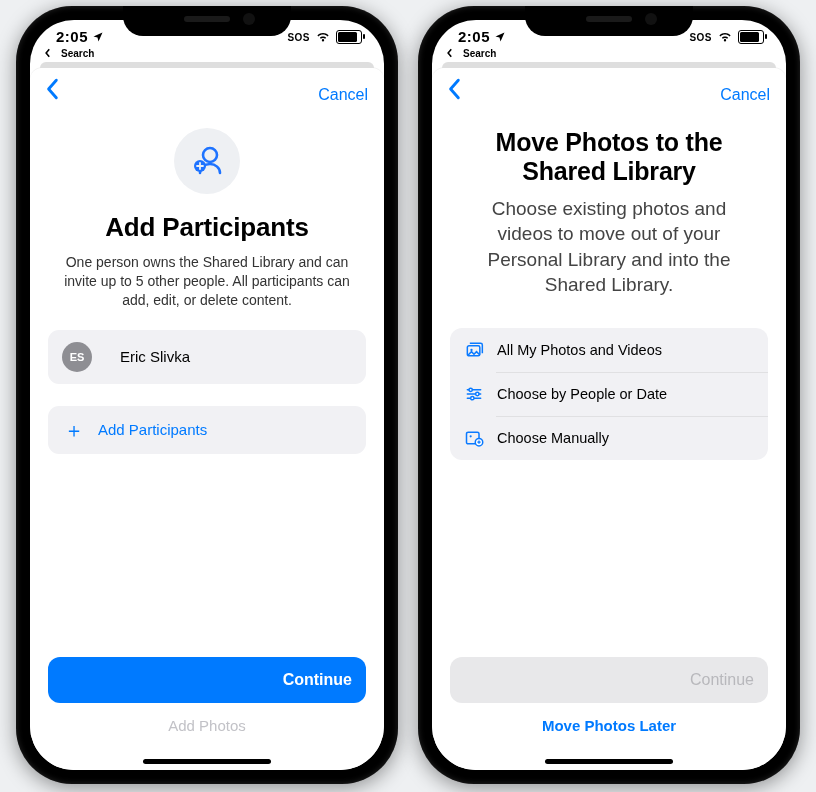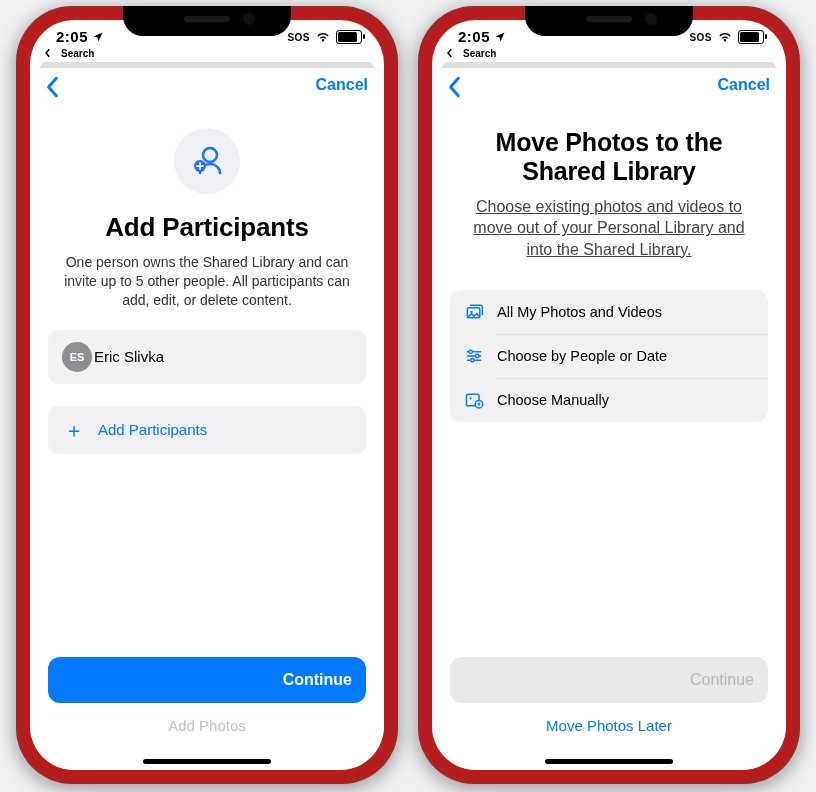--- a/index.html
+++ b/index.html
@@ -1,54 +1,54 @@
 <!DOCTYPE html>
 <html><head>
 <meta charset="utf-8">
 <style>
   html,body{margin:0;padding:0;background:#eef0f2;font-family:-apple-system,BlinkMacSystemFont,"Helvetica Neue",Arial,sans-serif;}
   .canvas{position:relative;width:816px;height:792px;background:#eef0f2;}
-  .phone{position:absolute;top:6px;width:382px;height:778px;background:#b91c1c;border-radius:56px;box-shadow:0 4px 20px rgba(0,0,0,.4),inset 0 0 6px rgba(80,80,80,.5);overflow:hidden;}
+  .phone{position:absolute;top:6px;width:382px;height:778px;background:#000000;border-radius:56px;box-shadow:0 4px 20px rgba(0,0,0,.4),inset 0 0 6px rgba(80,80,80,.5);overflow:hidden;}
   .phone.left{left:16px;}
   .phone.right{left:418px;}
   .screen{position:absolute;inset:14px 14px 14px 14px;border-radius:44px;background:#fff;overflow:hidden;}
   .notch{position:absolute;top:0;left:50%;transform:translateX(-50%);width:168px;height:30px;background:#000;border-bottom-left-radius:20px;border-bottom-right-radius:20px;z-index:10;}
   .notch .speaker{position:absolute;left:50%;top:10px;transform:translateX(-50%);width:46px;height:6px;background:#1a1a1a;border-radius:3px;}
   .notch .cam{position:absolute;left:calc(50% + 36px);top:7px;width:12px;height:12px;background:#111;border-radius:50%;}
   .status{position:relative;height:42px;color:#000;font-weight:600;z-index:5;}
   .status .time{position:absolute;left:26px;top:8px;font-size:15px;letter-spacing:.5px;display:flex;align-items:center;gap:4px;}
   .status .right{position:absolute;right:22px;top:10px;display:flex;align-items:center;gap:5px;font-size:10px;font-weight:700;}
   .status .sos{letter-spacing:.5px;}
   .back-search{position:absolute;left:14px;top:28px;font-size:10px;color:#000;display:flex;align-items:flex-start;gap:9px;}
   .battery{display:inline-block;width:24px;height:12px;border:1.5px solid #000;border-radius:3px;position:relative;}
   .battery::after{content:"";position:absolute;right:-4px;top:3px;width:2px;height:5px;background:#000;border-radius:1px;}
   .battery .fill{position:absolute;left:1px;top:1px;bottom:1px;width:80%;background:#000;border-radius:1.5px;}
   .wifi{display:inline-flex;}
   
   .sheet{position:absolute;top:48px;left:0;right:0;bottom:0;background:#fff;border-top-left-radius:12px;border-top-right-radius:12px;box-shadow:0 -1px 0 rgba(0,0,0,.05);}
   .sheet::before{content:"";position:absolute;top:-6px;left:10px;right:10px;height:6px;background:#dedede;border-top-left-radius:6px;border-top-right-radius:6px;}
-  .nav{display:flex;align-items:flex-start;justify-content:space-between;padding:8px 16px;height:44px;box-sizing:border-box;font-weight:bold;}
+  .nav{display:flex;align-items:flex-end;justify-content:space-between;padding:8px 16px;height:44px;box-sizing:border-box;}
   .nav .back{color:#007aff;font-size:22px;line-height:1;}
   .nav .cancel{color:#007aff;font-size:16px;}
   .content{padding:0 18px;text-align:center;color:#000;margin-top:16px;}
   .hero-icon{width:66px;height:66px;border-radius:50%;background:#eef0f3;margin:6px auto 18px;display:flex;align-items:center;justify-content:center;}
   h1.title{font-size:26px;font-weight:700;margin:0 0 10px;letter-spacing:-.2px;}
   .right .content h1.title{font-size:25px;margin-top:8px;line-height:1.15;padding:0 10px;}
   .sub{font-size:14px;color:#333;line-height:1.35;margin:0 10px 20px;}
-  .right .sub{font-size:16px;color:#444;margin:0 18px 30px;text-decoration:underline;}
+  .right .sub{font-size:19px;color:#444;margin:0 18px 30px;}
   .card{background:#f1f1f4;border-radius:11px;text-align:left;}
-  .row{display:flex;align-items:center;padding:12px 14px;gap:2px;font-size:15px;color:#000;}
+  .row{display:flex;align-items:center;padding:12px 14px;gap:28px;font-size:15px;color:#000;}
   .avatar{width:30px;height:30px;border-radius:50%;background:#8e8e93;color:#fff;font-size:11px;font-weight:600;display:flex;align-items:center;justify-content:center;flex:0 0 30px;}
   .link-row{display:flex;align-items:center;gap:14px;padding:14px 16px;color:#007aff;font-size:15px;background:#f1f1f4;border-radius:11px;margin-top:22px;}
   .plus{font-size:20px;line-height:1;font-weight:300;}
   .footer{position:absolute;left:18px;right:18px;bottom:22px;}
   .primary-btn{background:#007aff;color:#fff;font-size:16px;font-weight:600;text-align:right;padding:14px;border-radius:12px;}
   .primary-btn.disabled{background:#e8e8ea;color:#b8b8bc;font-weight:500;}
   .secondary{text-align:center;font-size:15px;padding:14px;color:#c2c2c7;}
-  .secondary.link{color:#007aff;font-weight:400;}
+  .secondary.link{color:#007aff;font-weight:700;}
   .home-ind{position:absolute;bottom:6px;left:50%;transform:translateX(-50%);width:128px;height:5px;background:#000;border-radius:3px;}
   .opt-list{background:#f1f1f4;border-radius:12px;margin-top:4px;}
   .opt{display:flex;align-items:center;padding:12px 14px;gap:13px;font-size:14.5px;color:#000;text-align:right;}
   .opt + .opt{position:relative;}
   .opt + .opt::before{content:"";position:absolute;left:46px;right:0;top:0;height:1px;background:rgba(0,0,0,.07);}
   .opt svg{flex:0 0 20px;}
   .chev-left{display:inline-block;}
 </style>
 </head>
 <body>

